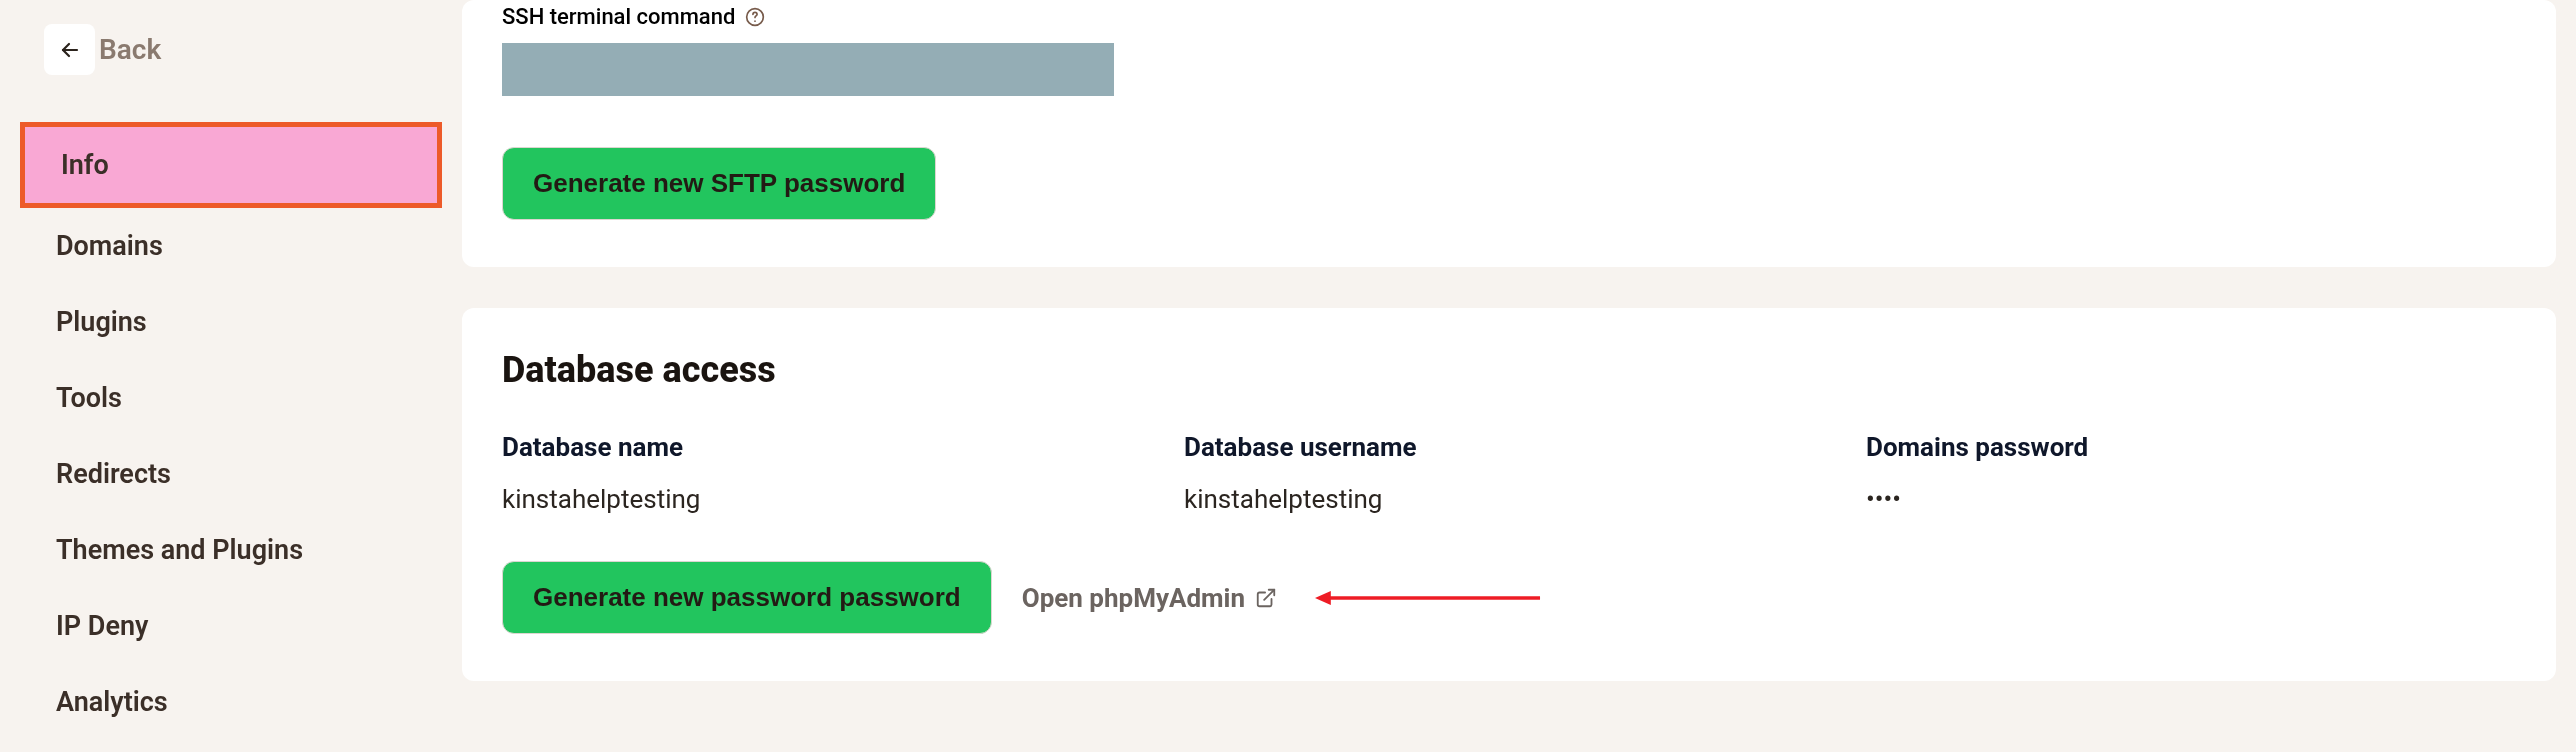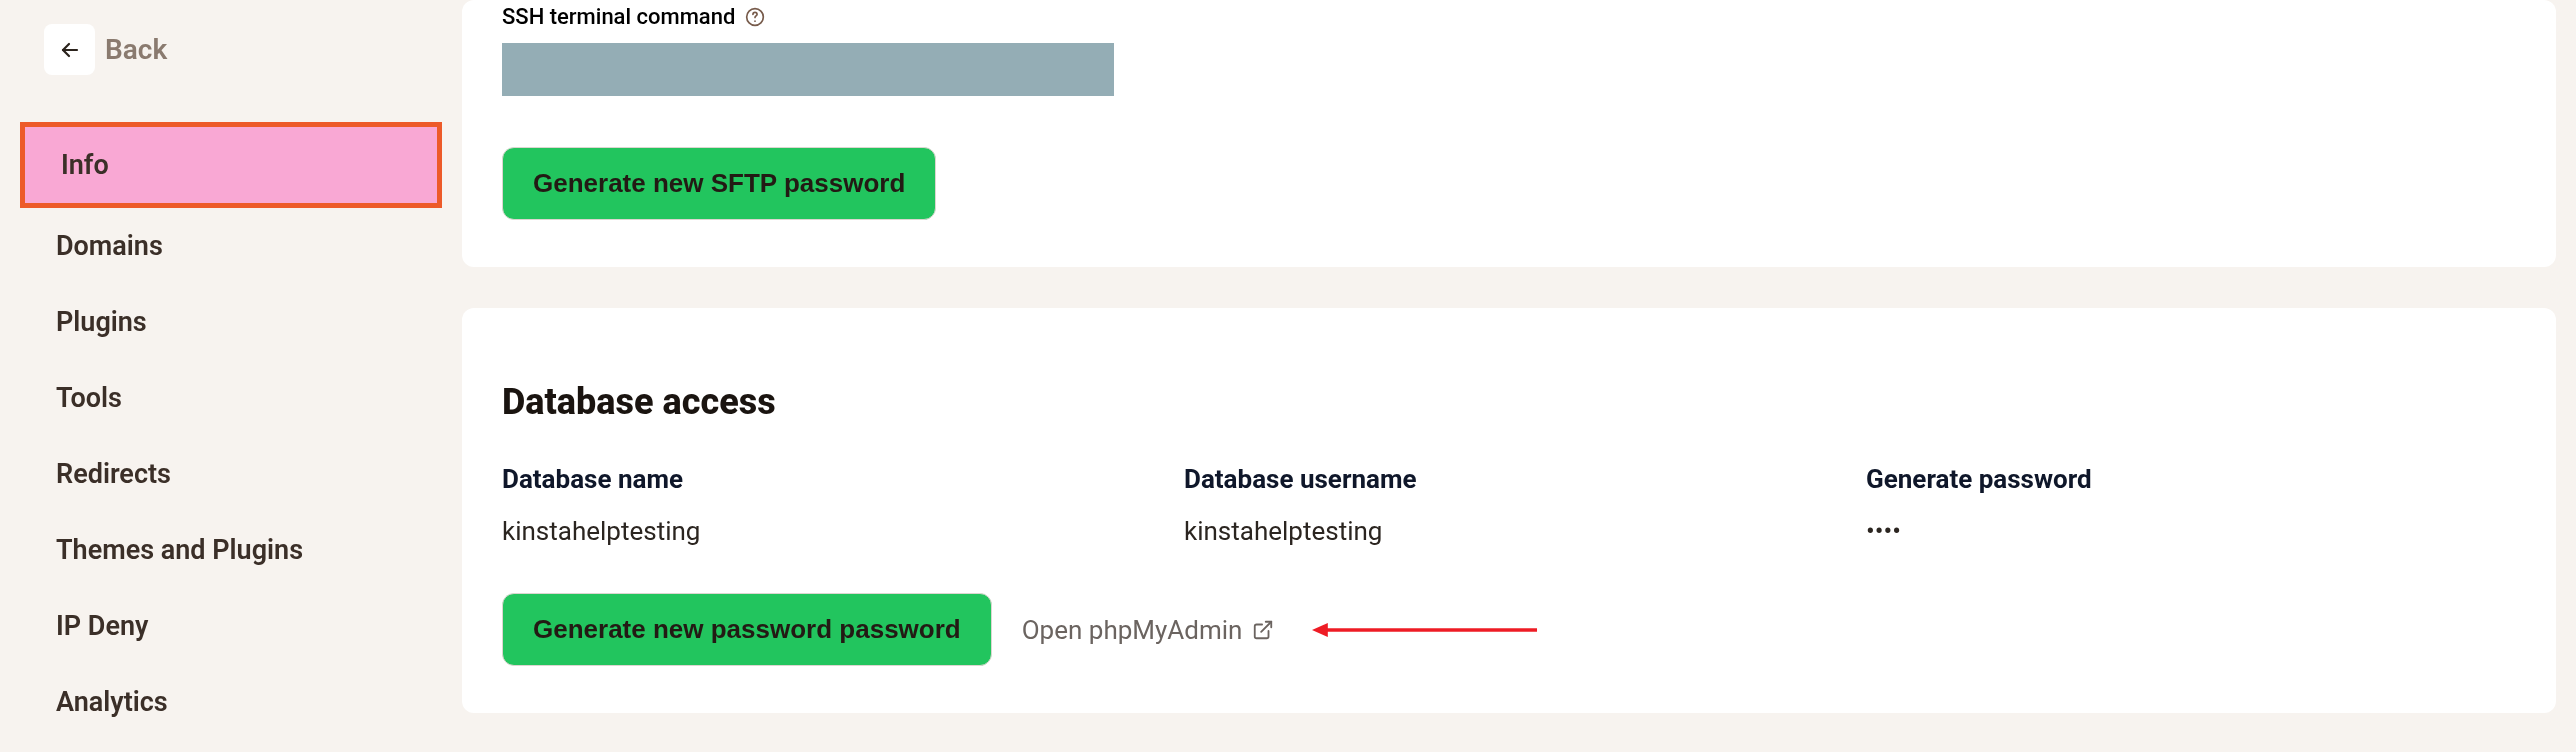--- a/index.html
+++ b/index.html
@@ -16,21 +16,21 @@
       display: flex;
     }
     .sidebar {
       width: 462px;
       padding: 24px 20px;
       flex-shrink: 0;
     }
     .back-row {
       display: flex;
       align-items: center;
-      gap: 10px;
+      gap: 4px;
       margin-bottom: 47px;
       margin-left: 24px;
     }
     .back-icon-btn {
       width: 51px;
       height: 51px;
       background: #ffffff;
       border-radius: 8px;
       display: flex;
       align-items: center;
@@ -68,21 +68,21 @@
     .panel {
       background: #ffffff;
       border-radius: 12px;
       padding: 0;
       margin-bottom: 41px;
     }
     .panel.top-panel {
       padding: 0 40px 47px 40px;
     }
     .panel.db-panel {
-      padding: 73px 40px 47px 40px;
+      padding: 41px 40px 47px 40px;
     }
     .ssh-label-row {
       display: flex;
       align-items: center;
       gap: 10px;
       padding-top: 4px;
       color: #000000;
       font-size: 22px;
       font-weight: 500;
     }
@@ -136,21 +136,21 @@
       display: flex;
       align-items: center;
       gap: 30px;
     }
     .link-like {
       display: inline-flex;
       align-items: center;
       gap: 10px;
       color: #6b6460;
       font-size: 26px;
-      font-weight: 400;
+      font-weight: 700;
       cursor: pointer;
     }
     .link-like svg {
       width: 22px;
       height: 22px;
     }
     .arrow-annotation {
       display: flex;
       align-items: center;
       margin-left: 8px;
@@ -227,21 +227,21 @@
       <div class="db-grid">
         <div>
           <div class="db-col-label">Database name</div>
           <div class="db-col-value">kinstahelptesting</div>
         </div>
         <div>
           <div class="db-col-label">Database username</div>
           <div class="db-col-value">kinstahelptesting</div>
         </div>
         <div>
-          <div class="db-col-label">Generate password</div>
+          <div class="db-col-label">Domains password</div>
           <div class="db-col-value">••••</div>
         </div>
       </div>
 
       <div class="db-actions">
         <button class="btn" style="margin-top:0">
           <span>Generate new password password</span>
         </button>
         <span class="link-like">
           <span>Open phpMyAdmin</span>

